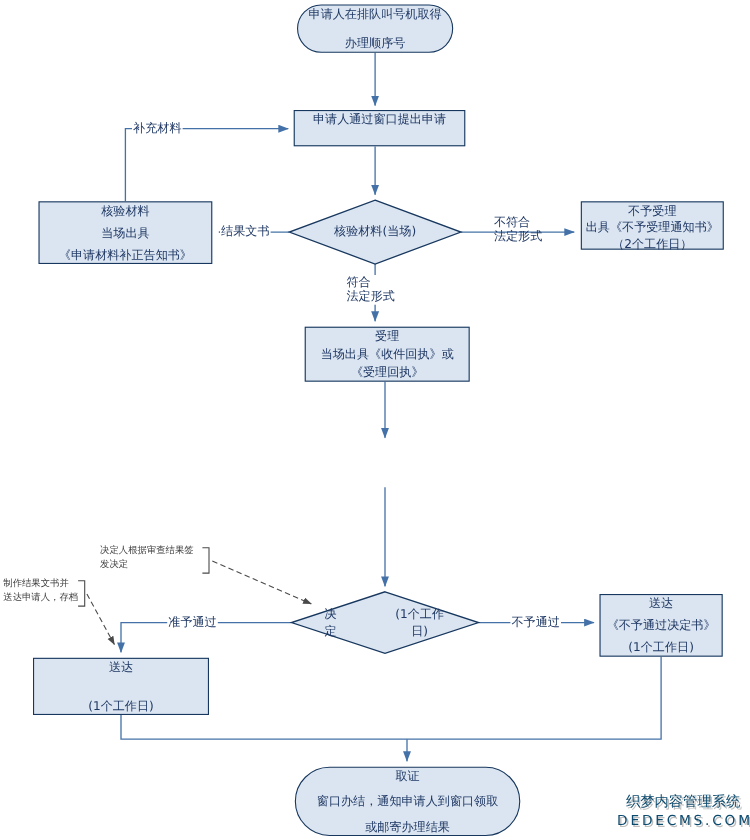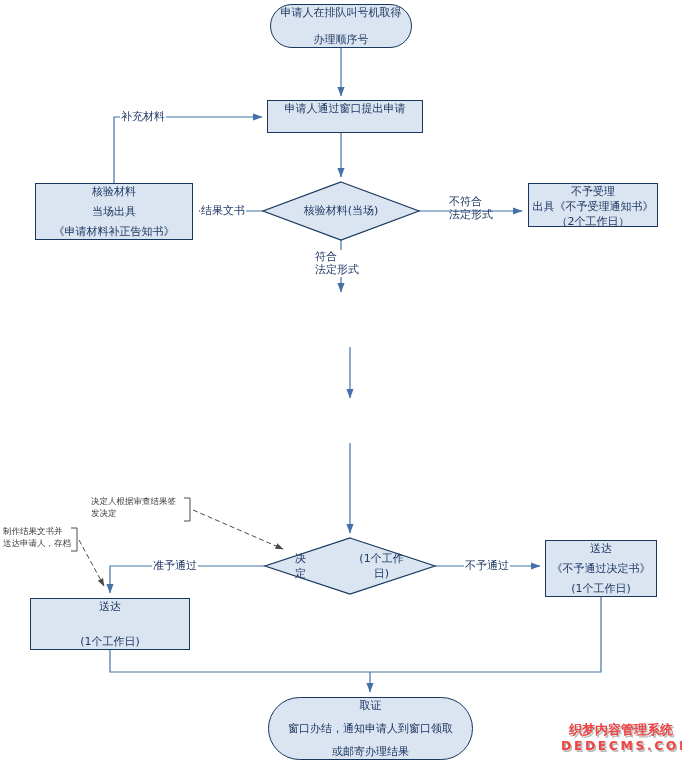--- a/index.html
+++ b/index.html
@@ -23,21 +23,21 @@
     position:absolute;z-index:3;color:#1f3864;font-size:11px;line-height:1.22;
     background:#ffffff;padding:0 1px;white-space:nowrap;
   }
   .elabel.nobg{background:transparent;}
   .ann{
     position:absolute;z-index:3;color:#3d3d3d;font-size:8.5px;line-height:1.45;
     text-align:left;white-space:nowrap;
   }
   .watermark{
     position:absolute;z-index:3;left:561px;top:722px;width:120px;text-align:center;
-    color:#ef4444;font-weight:bold;font-size:13px;line-height:1.25;
+    color:#0c4a6e;font-weight:normal;font-size:13px;line-height:1.25;
     text-shadow:1.5px 1.5px 0 #bdbdbd;
   }
   .watermark .wm2{letter-spacing:2.5px;font-size:12.5px;}
 </style>
 </head>
 <body>
 
 <div id="canvas">
 
   <svg id="wires" width="682" height="764">
@@ -92,20 +92,25 @@
     <div>当场出具</div>
     <div>《申请材料补正告知书》</div>
   </div>
 
   <div class="node" style="left:528px;top:183px;width:130px;height:44px;">
     <div>不予受理</div>
     <div>出具《不予受理通知书》</div>
     <div>（2个工作日）</div>
   </div>
 
+  <div class="node" style="left:277px;top:297px;width:150px;height:50px;">
+    <div>受理</div>
+    <div>当场出具《收件回执》或</div>
+    <div>《受理回执》</div>
+  </div>
 
 
   <div class="dtext" style="left:290px;top:543px;width:120px;height:46px;gap:42px;">
     <div>决定</div>
     <div>(1个工作日)</div>
   </div>
 
   <div class="node" style="left:30px;top:598px;width:160px;height:52px;">
     <div>送达</div>
     <div>(1个工作日)</div>

